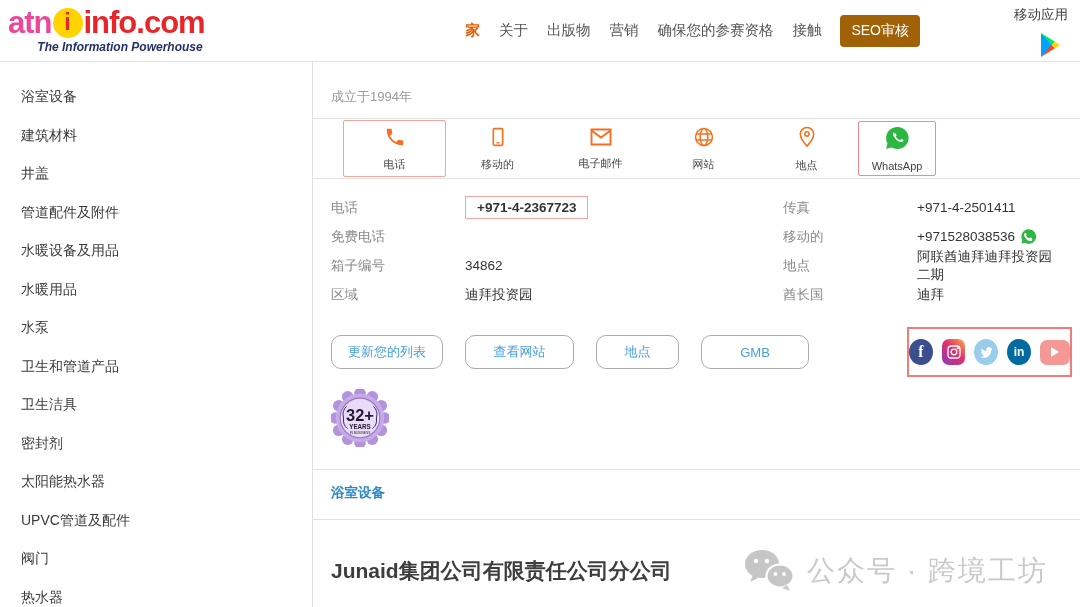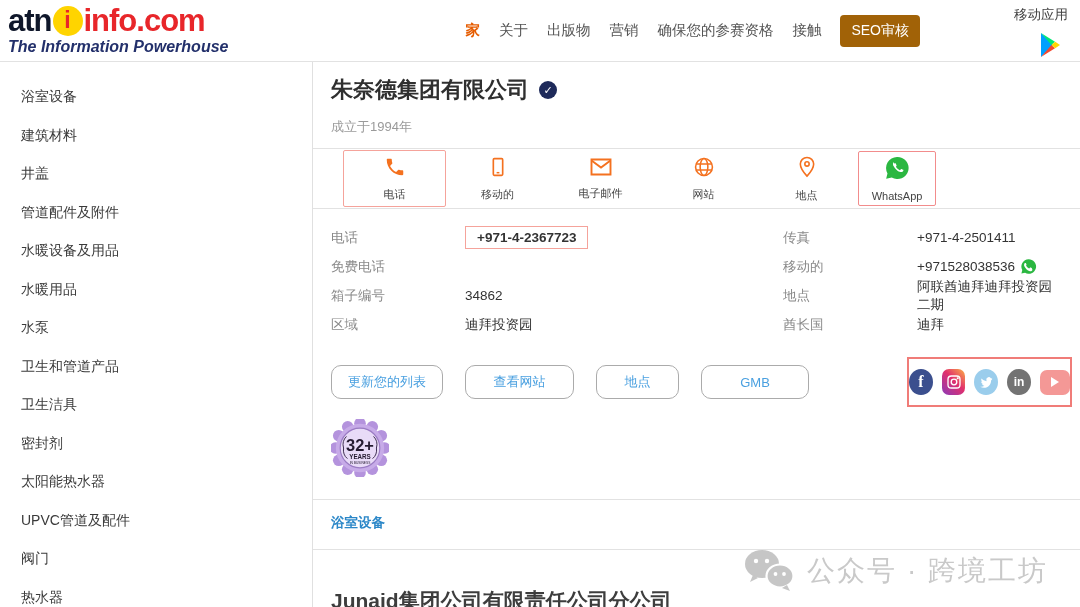--- a/index.html
+++ b/index.html
@@ -3,25 +3,25 @@
 <meta charset="utf-8">
 <style>
   * { box-sizing: border-box; margin: 0; padding: 0; }
   html,body { width:1080px; height:607px; overflow:hidden; background:#fff;
     font-family:"Liberation Sans","DejaVu Sans",sans-serif; color:#333; }
 
   
   .header { height:62px; border-bottom:1px solid #e2e2e2; display:flex; align-items:center; position:relative; background:#fff; }
   .logo { margin-left:8px; cursor:pointer; }
   .logo-row { display:flex; align-items:center; font-weight:bold; font-size:31px; line-height:1; }
-  .logo-atn { color:#0f172a; letter-spacing:-1px; }
+  .logo-atn { color:#ec4899; letter-spacing:-1px; }
   .logo-i { width:30px; height:30px; border-radius:50%; background:#ffd400; color:#e8262a;
     display:flex; align-items:center; justify-content:center; font-size:23px; margin:0 1px; }
   .logo-info { color:#e8262a; letter-spacing:-1px;text-align:center; }
-  .logo-tagline { font-size:16px; font-style:italic; font-weight:bold; color:#23306b; text-align:right; margin-top:2px; padding-right:2px; }
+  .logo-tagline { font-size:12px; font-style:italic; font-weight:bold; color:#23306b; text-align:right; margin-top:2px; padding-right:2px; }
   .nav { display:flex; align-items:center; gap:19px; margin-left:auto; margin-right:160px; font-size:14.5px; color:#555; white-space:nowrap; }
   .nav-item { cursor:pointer; }
   .nav-item.active { color:#e65c00; font-weight:bold; }
   .seo-btn { background:#a16207; color:#fff; padding:7px 11px; border-radius:4px; font-size:14px; cursor:pointer; }
   .mobile-app { position:absolute; right:12px; top:6px; text-align:right; font-size:13.5px; color:#444; }
   .play-icon { margin-top:8px; margin-right:6px; display:inline-block; }
 
   
   .content { display:flex; height:545px; }
   .sidebar { width:313px; border-right:1px solid #e0e0e0; padding:26px 0 0 21px; flex:none; }
@@ -56,21 +56,21 @@
   .action-btn { border:1px solid #ababab; border-radius:10px; background:#fff; color:#4aa0e0; font-size:13px;
     height:34px; display:flex; align-items:center; justify-content:center; cursor:pointer;
     font-family:"Liberation Sans","DejaVu Sans",sans-serif; }
   .b1{width:112px;} .b2{width:109px;} .b3{width:83px;} .b4{width:108px;}
   .social-box { margin-left:auto; border:2px solid #f07c78; background:#fff; height:50px; width:165px;
     display:flex; align-items:center; justify-content:center; gap:9px; }
   .soc { width:26px; height:26px; border-radius:50%; display:flex; align-items:center; justify-content:center; cursor:pointer; }
   .soc-fb { background:#3b4f8e; color:#fff; font-weight:bold; font-size:16px; font-family:"Liberation Serif",serif; }
   .soc-ig { background:linear-gradient(45deg,#8a3ab9,#e1306c 55%,#fcaf45); border-radius:7px; }
   .soc-tw { background:#9acdec; }
-  .soc-li { background:#737373; color:#fff; font-weight:bold; font-size:12px; }
+  .soc-li { background:#0369a1; color:#fff; font-weight:bold; font-size:12px; }
   .soc-yt { background:#f49896; width:33px; height:25px; border-radius:7px; }
   .yt-tri { width:0; height:0; border-left:8px solid #fff; border-top:5px solid transparent; border-bottom:5px solid transparent; }
 
   .badge-wrap { padding:6px 18px 10px; }
 
   .tag-section { border-top:1px solid #e2e2e2; border-bottom:1px solid #e2e2e2; padding:13px 18px 17px; margin-top:8px; }
   .category-tag { color:#2b87c8; font-size:13.5px; font-weight:bold; cursor:pointer; }
 
   
   .next-section { padding:37px 18px 0; }
@@ -132,24 +132,20 @@
     <div class="sidebar-item">太阳能热水器</div>
     <div class="sidebar-item">UPVC管道及配件</div>
     <div class="sidebar-item">阀门</div>
     <div class="sidebar-item">热水器</div>
 
   </div>
 
   <div class="main">
 
     <div class="title-section">
-      <div class="company-title">
-        <span class="company-name">朱奈德集团有限公司</span>
-        <span class="verified">✓</span>
-      </div>
       <div class="established">成立于1994年</div>
     </div>
 
     <div class="quick-row">
       <div class="quick-item annot-box">
         <span>
           <svg width="22" height="22" viewBox="0 0 24 24">
               <path fill="#f4711f" d="M6.62 10.79c1.44 2.83 3.76 5.14 6.59 6.59l2.2-2.2c.27-.27.67-.36 1.02-.24 1.12.37 2.33.57 3.57.57.55 0 1 .45 1 1V20c0 .55-.45 1-1 1-9.39 0-17-7.61-17-17 0-.55.45-1 1-1h3.5c.55 0 1 .45 1 1 0 1.25.2 2.45.57 3.57.11.35.03.74-.25 1.02l-2.2 2.2z"></path>
             </svg>
         </span>

